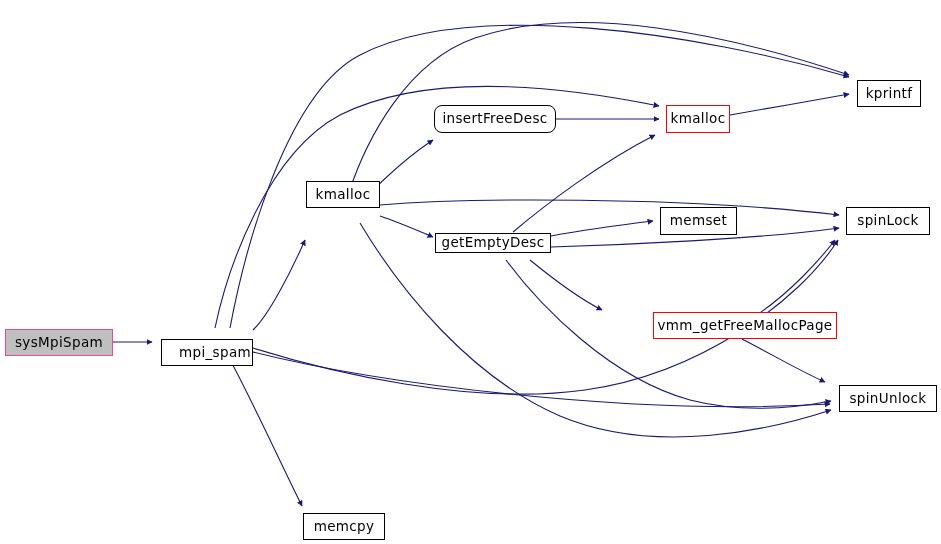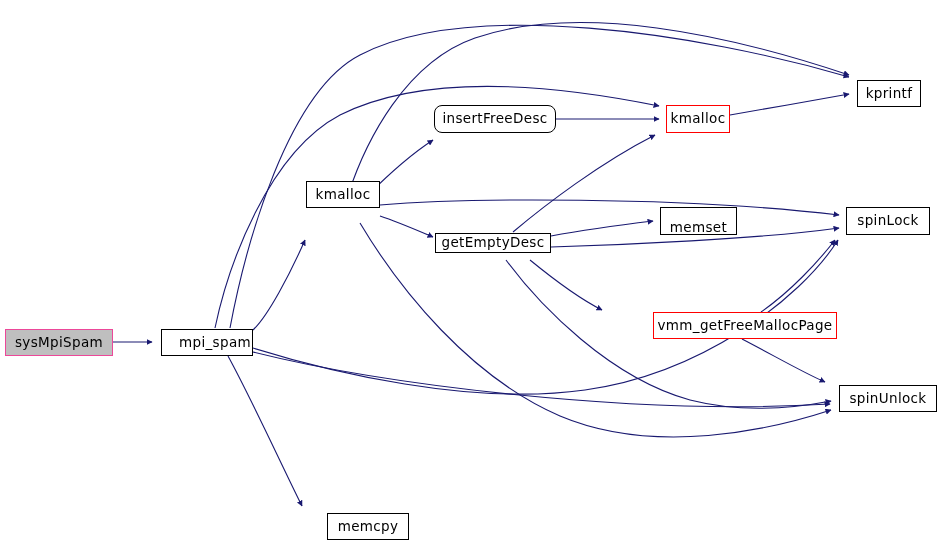--- a/index.html
+++ b/index.html
@@ -60,48 +60,48 @@
         <path d="M730,115 C766,109 814,100 849,94" marker-end="url(#arrow)"></path>
         <path d="M761,312 C790,292 818,262 835,240" marker-end="url(#arrow)"></path>
         <path d="M742,339 C773,355 802,372 825,382" marker-end="url(#arrow)"></path>
       </g>
   </svg>
 
   <div id="node-layer">
       <div class="node root" style="left: 5px; top: 329px; width: 108px; height: 27px;">
         <span class="nlabel">sysMpiSpam</span>
       </div>
-      <div class="node" style="left: 161px; top: 329px; width: 92px; height: 27px; padding-left: 16px;">
+      <div class="node" style="left: 161px; top: 339px; width: 92px; height: 27px; padding-left: 16px;">
         <span class="nlabel">mpi_spam</span>
       </div>
       <div class="node" style="left: 306px; top: 181px; width: 74px; height: 27px;">
         <span class="nlabel">kmalloc</span>
       </div>
       <div class="node" style="left: 434px; top: 105px; width: 122px; height: 28px; border-radius: 8px;">
         <span class="nlabel">insertFreeDesc</span>
       </div>
       <div class="node" style="left: 435px; top: 233px; width: 116px; height: 20px;">
         <span class="nlabel">getEmptyDesc</span>
       </div>
       <div class="node redborder" style="left: 666px; top: 105px; width: 64px; height: 28px;">
         <span class="nlabel">kmalloc</span>
       </div>
-      <div class="node" style="left: 660px; top: 207px; width: 77px; height: 28px; align-items: flex-end;">
+      <div class="node" style="left: 660px; top: 207px; width: 77px; height: 28px;">
         <span class="nlabel">memset</span>
       </div>
       <div class="node redborder" style="left: 609px; top: 312px; width: 184px; height: 27px; margin-left: 44px;">
         <span class="nlabel">vmm_getFreeMallocPage</span>
       </div>
       <div class="node" style="left: 857px; top: 80px; width: 64px; height: 27px;">
         <span class="nlabel">kprintf</span>
       </div>
       <div class="node" style="left: 846px; top: 207px; width: 84px; height: 28px;">
         <span class="nlabel">spinLock</span>
       </div>
       <div class="node" style="left: 839px; top: 385px; width: 98px; height: 27px; justify-content: center;">
         <span class="nlabel">spinUnlock</span>
       </div>
-      <div class="node" style="left: 303px; top: 513px; width: 82px; height: 27px; margin-left: 24px;">
+      <div class="node" style="left: 303px; top: 513px; width: 82px; height: 27px;">
         <span class="nlabel">memcpy</span>
       </div>
     </div>
 
 </div>
 
 </body></html>

